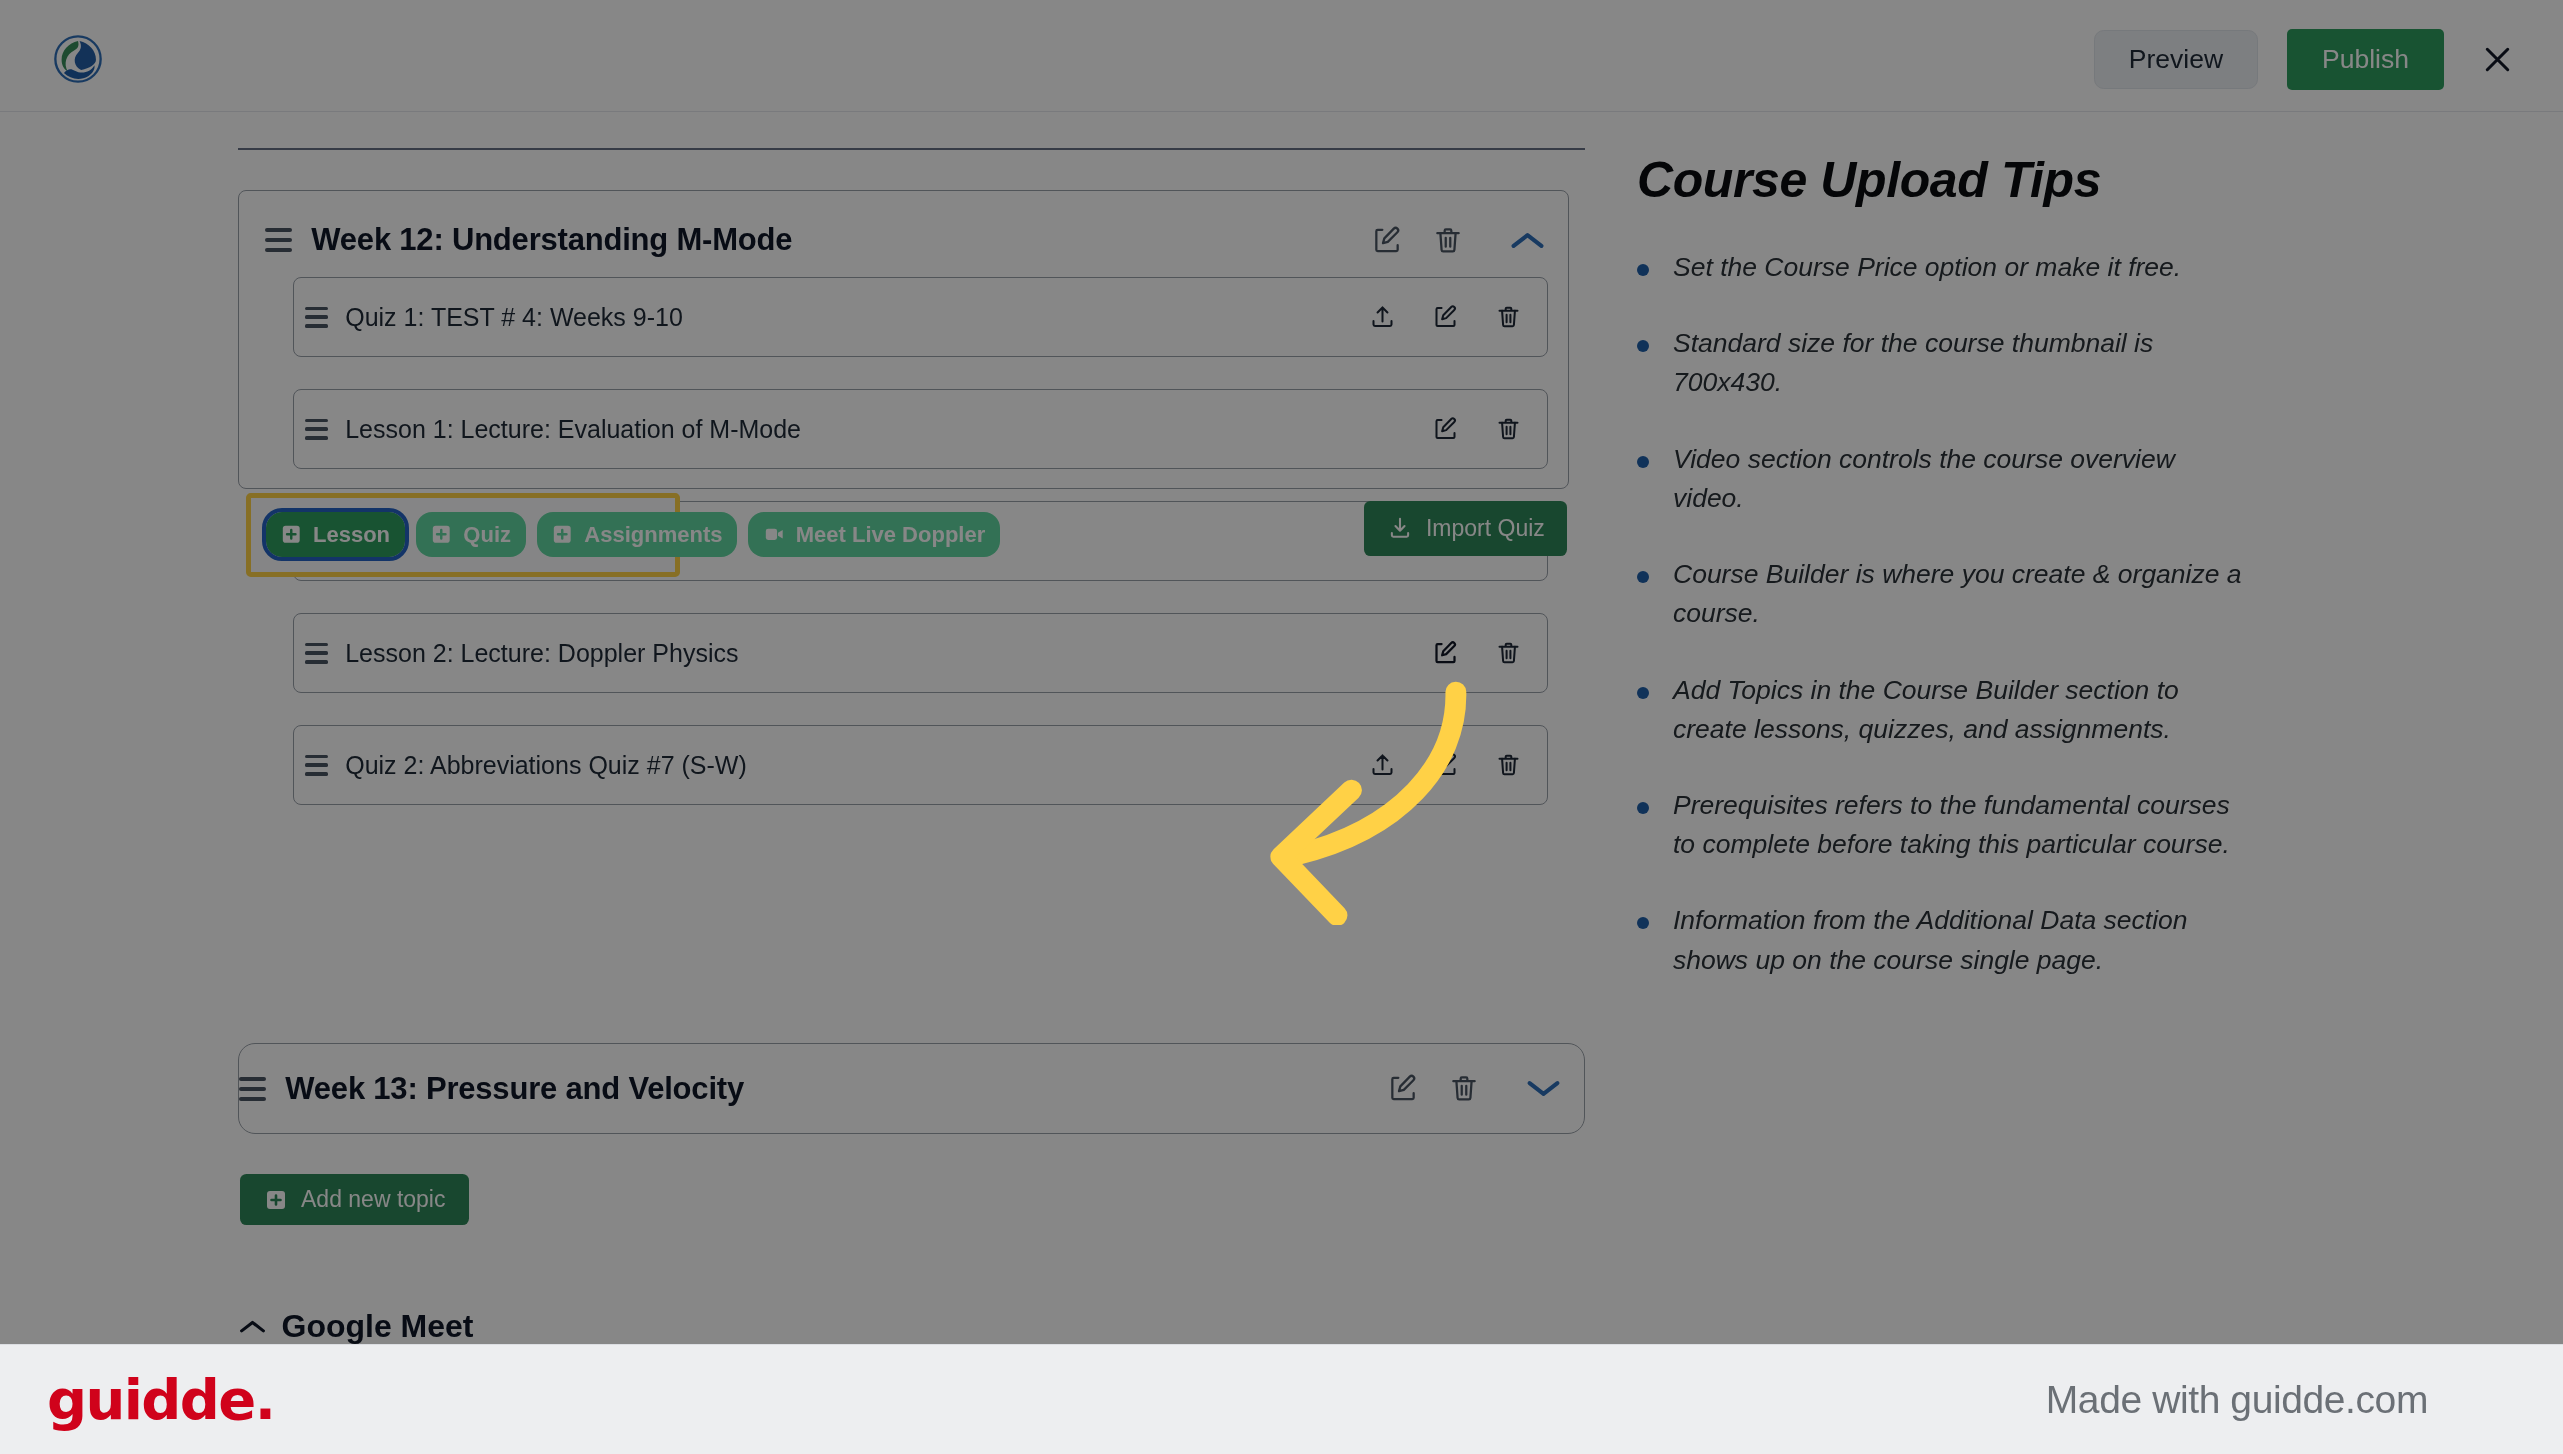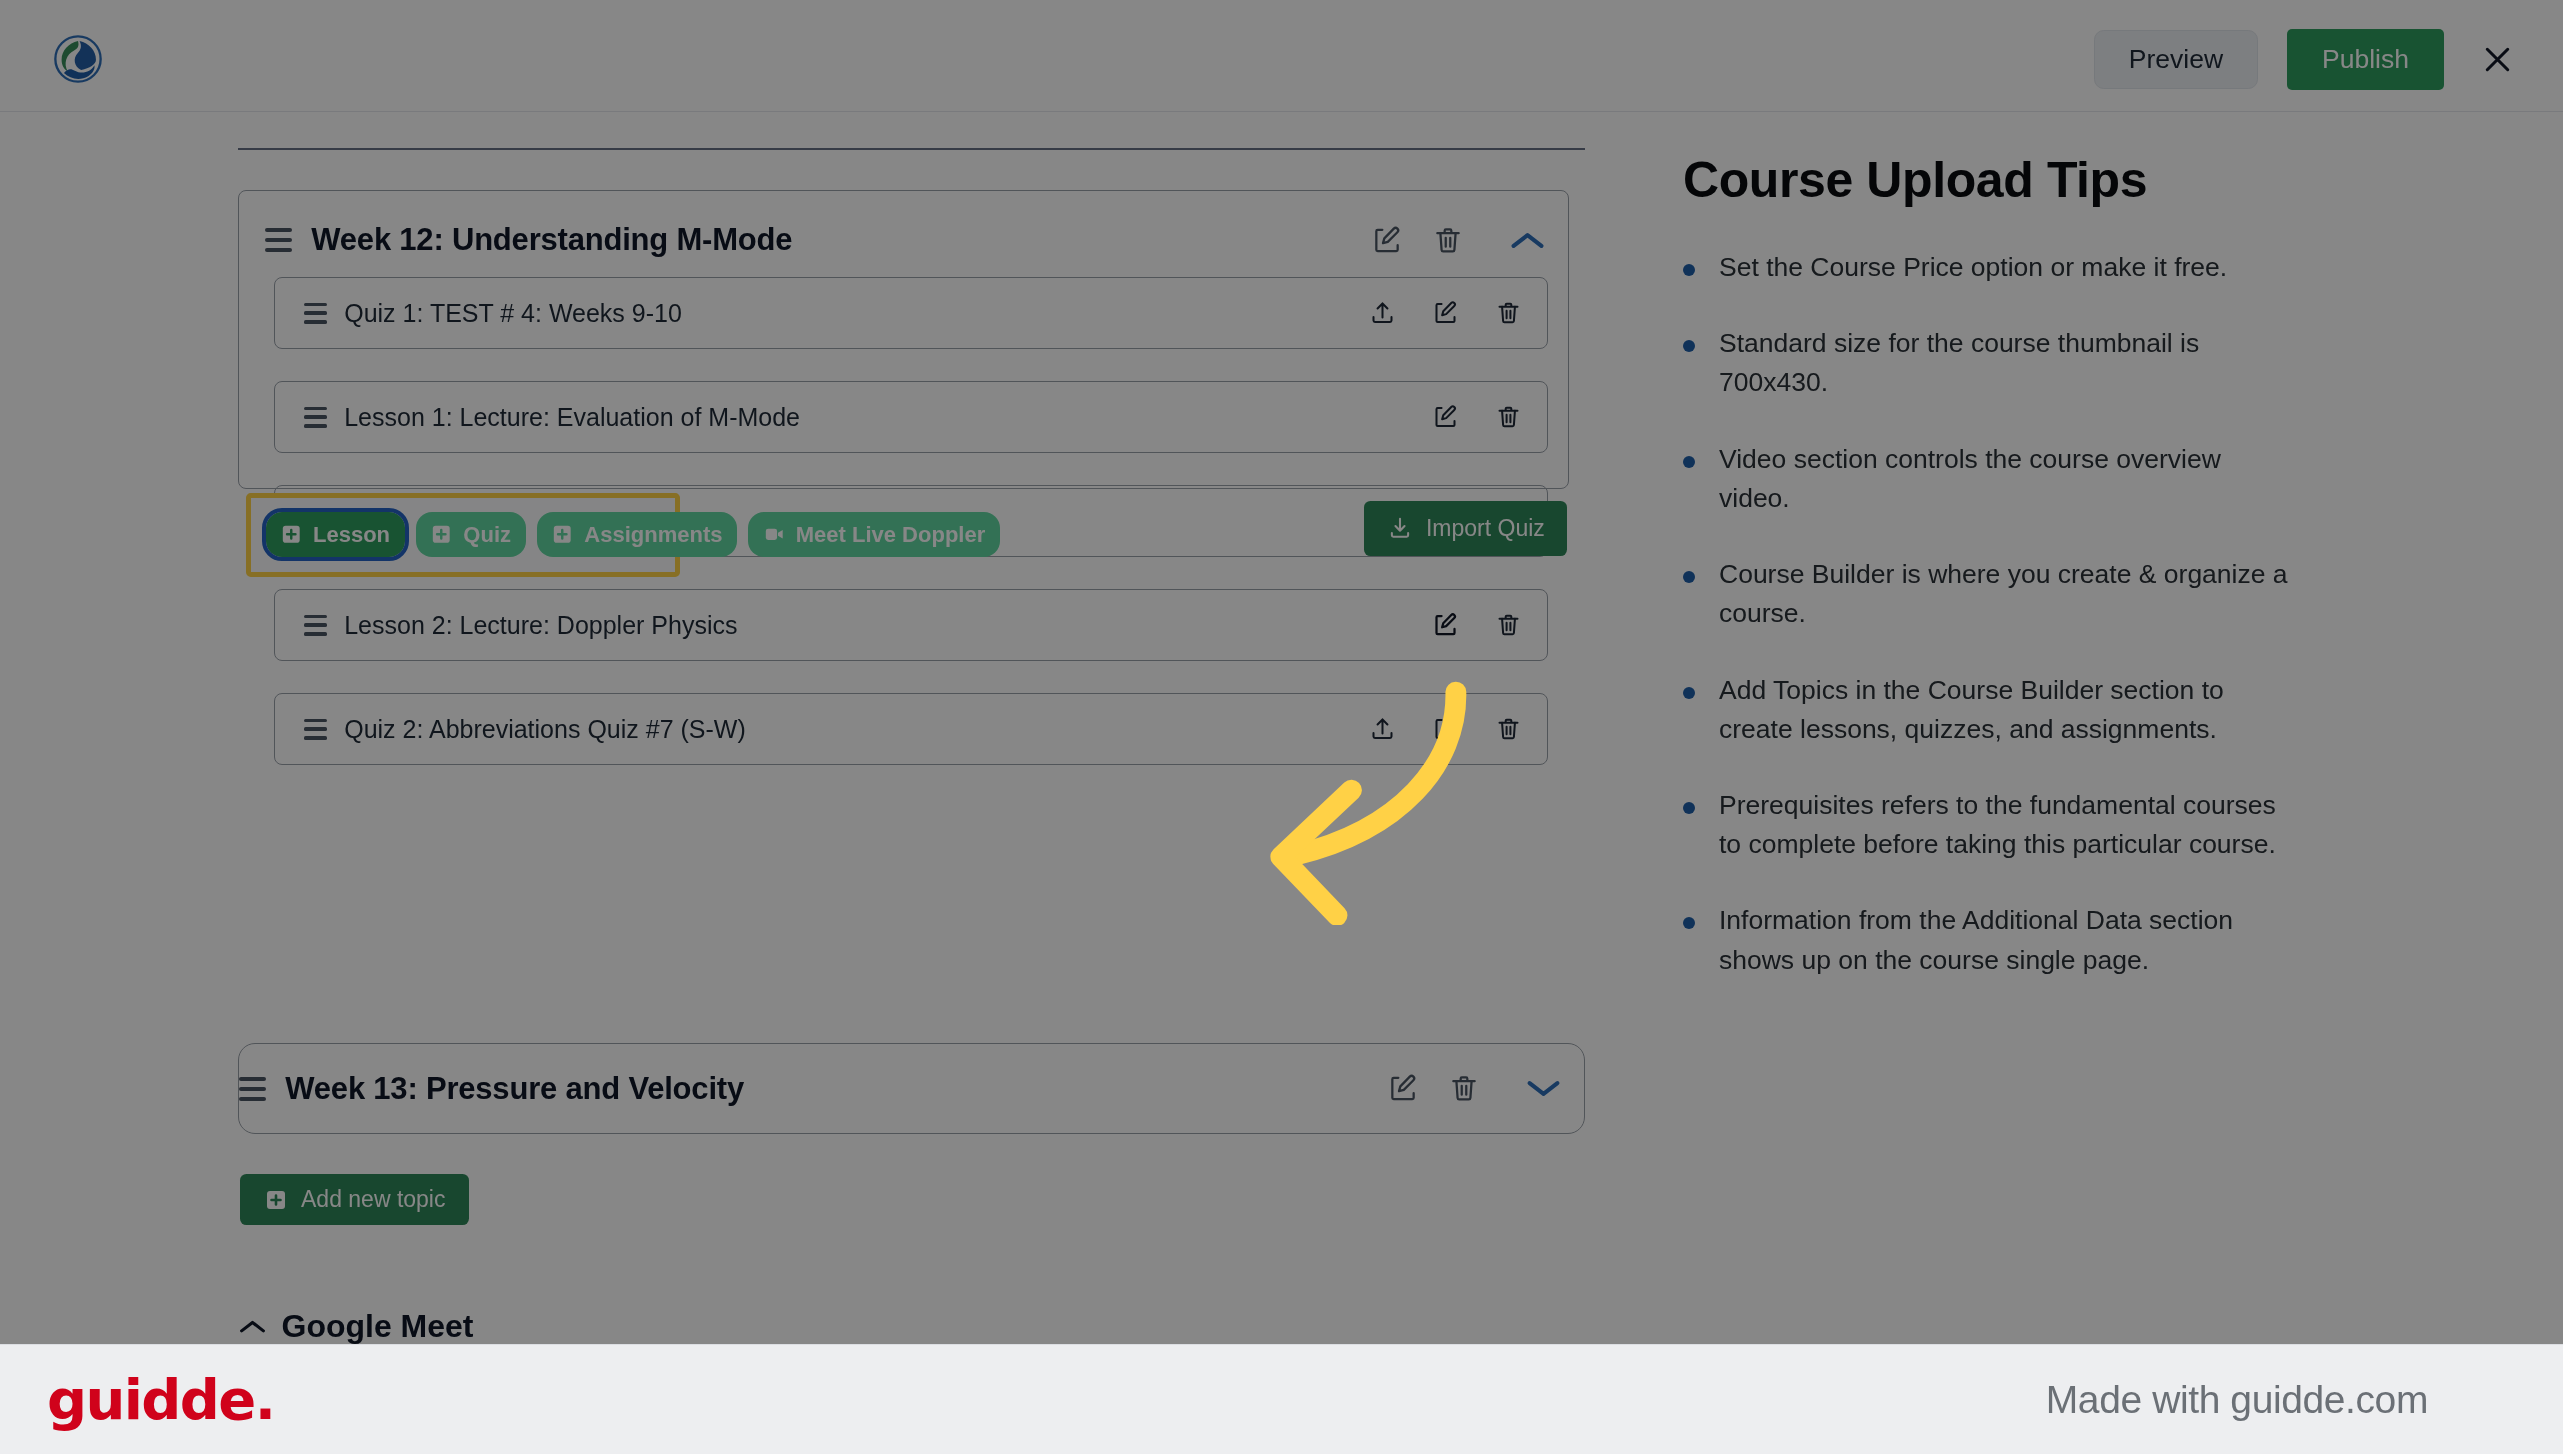--- a/index.html
+++ b/index.html
@@ -95,22 +95,23 @@
   
   .content {
     position: absolute;
     left: 0; top: 119px;
     width: 2563px;
     height: 1225px;
     background: #ffffff;
   }
   .col-right {
     position: absolute;
-    left: 1683px; top: 32px;
+    left: 1637px; top: 32px;
     width: 644px;
+    font-style: italic;
   }
 
   .hr-top {
     position: absolute;
     left: 238px; top: 29px;
     width: 1347px;
     height: 2.4px;
     background: #667085;
   }
 
@@ -171,29 +172,30 @@
   .chev { margin-left: 17.7px; }
   .chev svg { width: 37px; height: 24px; }
 
   
   .rows {
     position: absolute;
     left: 274px;
     width: 1274px;
   }
   .lesson-row {
-    height: 72px;
+    height: 80px;
     border: 1.6px solid #9aa1a9;
     border-radius: 8px;
     display: flex;
     align-items: center;
-    padding-left: 29px;
+    padding-left: 11px;
     position: relative;
     margin-bottom: 32px;
     background: transparent;
+    margin-left: 19px;
   }
   .lesson-handle {
     width: 22.5px; height: 21px;
     display: inline-flex;
     flex-direction: column;
     justify-content: space-between;
     flex: 0 0 auto;
     cursor: grab;
   }
   .lesson-handle i { display: block; width: 22.5px; height: 3.2px; border-radius: 1.6px; background: #4b5563; }

